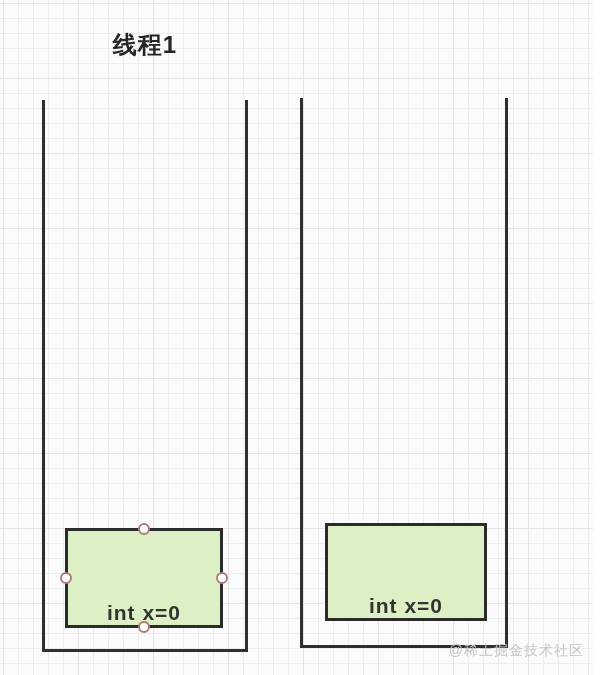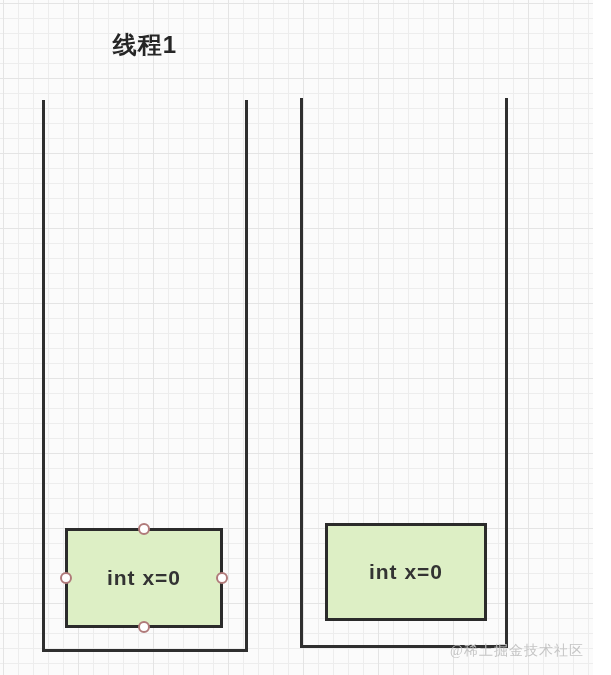--- a/index.html
+++ b/index.html
@@ -40,21 +40,21 @@
     background: transparent;
   }
   .lane1 { left: 42px; top: 100px; width: 206px; height: 552px; }
   .lane2 { left: 300px; top: 98px;  width: 208px; height: 550px; }
   .node {
     position: absolute;
     box-sizing: border-box;
     background: var(--node-fill, #ddefc5);
     border: 3px solid var(--node-stroke, #2b2b2b);
     display: flex;
-    align-items: center;
+    align-items: flex-end;
     justify-content: center;
   }
   .node1 { left: 65px;  top: 528px; width: 158px; height: 100px; }
   .node2 { left: 325px; top: 523px; width: 162px; height: 98px; }
   .node-label {
     font-size: 21px;
     font-weight: bold;
     letter-spacing: 1px;
     color: var(--node-text, #333333);
     user-select: none;
@@ -72,21 +72,20 @@
   .h-left   { top: 50%;  left: -2px;   transform: translate(-50%, -50%); }
   .h-right  { top: 50%;  right: -2px;  transform: translate(50%, -50%); }
   .watermark {
     position: absolute;
     right: 9px;
     bottom: 15px;
     font-size: 14px;
     letter-spacing: 1px;
     color: var(--watermark-text, #c5c5c5);
     user-select: none;
-    font-family: Liberation Serif, serif;
   }
 </style>
 </head>
 <body>
 
 <div class="canvas">
 
   <div class="lane-title t1">线程1</div>
 
 

